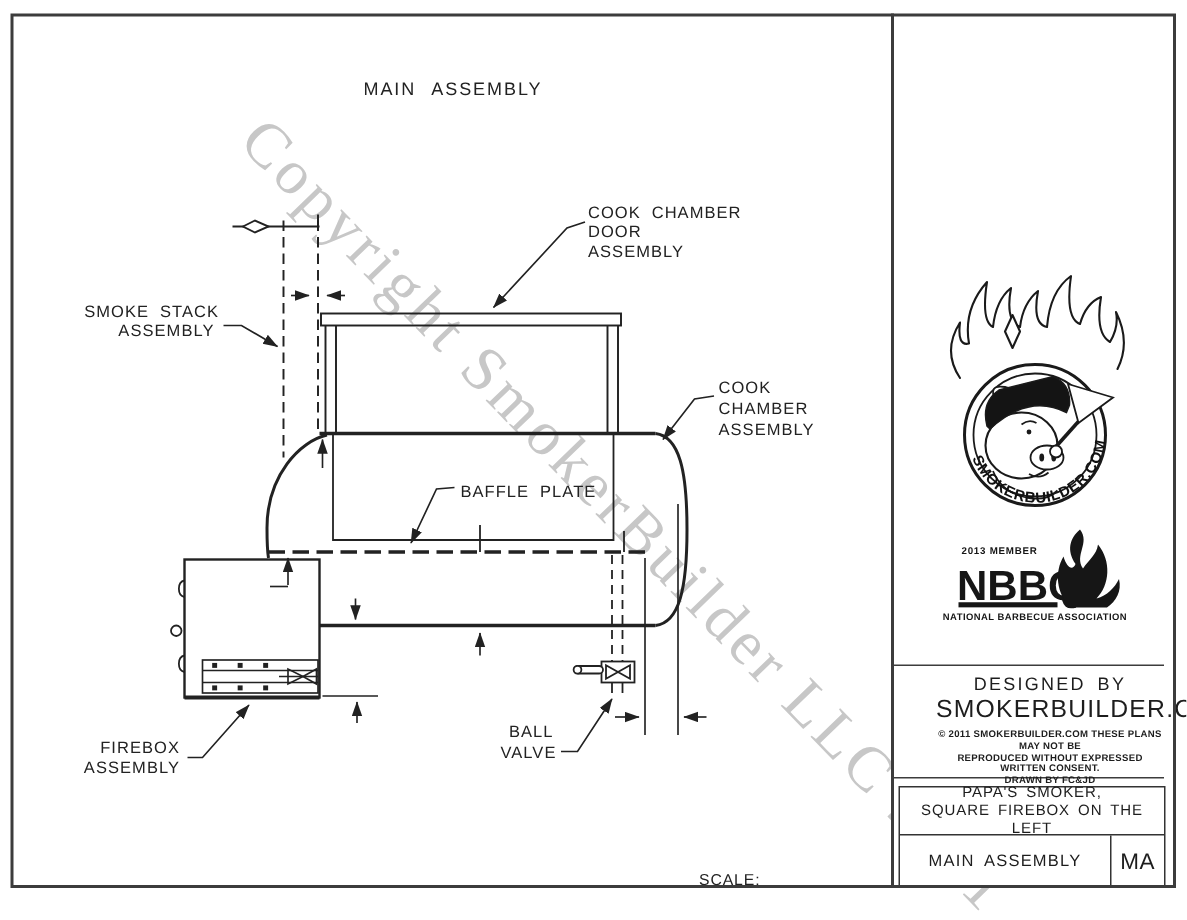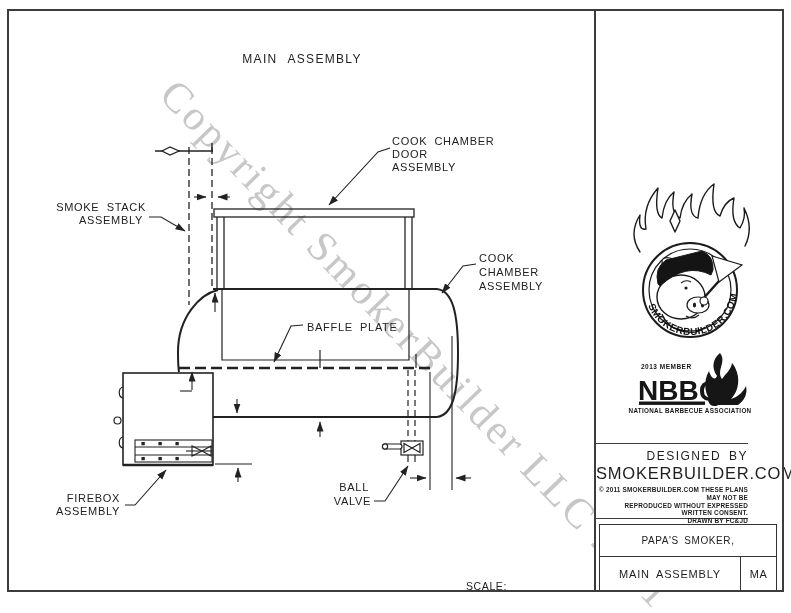--- a/index.html
+++ b/index.html
@@ -27,21 +27,21 @@
   .t-scale { font-size:10.5px; fill:#222; letter-spacing:0.6px; }
   .right-panel {
     position:absolute; left:596px; top:9px; width:188px; height:583px;
     background:#fff; z-index:3;
   }
   .logo-svg { position:absolute; left:2px; top:161px; }
   .nbbq-svg { position:absolute; left:0px; top:341px; }
   .designed {
     position:absolute; top:434px; left:0; width:152px; height:74px;
     border-top:1.5px solid #3c3c3c; border-bottom:1.5px solid #3c3c3c;
-    text-align:right; color:#1d1d1d;
+    text-align:center; color:#1d1d1d;padding-left:28px;
   }
   .designed .heading { margin-top:5px; font-size:12px; letter-spacing:1.5px; word-spacing:3px; }
   .designed .company { font-size:16.5px; letter-spacing:0.8px; margin-top:1px; }
   .designed .phone   { font-size:13.5px; letter-spacing:1px; margin-top:1px; }
   .designed .fineprint { margin-top:3px; font-size:6.4px; font-weight:bold; line-height:7.8px; letter-spacing:0.2px; }
   .title-block {
     position:absolute; top:515px; left:3px; width:178px; height:68px;
     border:1.5px solid #333; box-sizing:border-box; color:#1d1d1d;
   }
   .tb-project {
@@ -49,21 +49,21 @@
     display:flex; flex-direction:column; justify-content:center; text-align:center;
     font-size:10px; line-height:12px; letter-spacing:0.6px; word-spacing:2px;
   }
   .tb-bottom { display:flex; height:34px; }
   .tb-sheet {
     flex:1; display:flex; align-items:center; justify-content:center;
     font-size:11px; letter-spacing:0.8px; word-spacing:3px;
   }
   .tb-code {
     width:36px; border-left:1.5px solid #333; box-sizing:border-box;
-    display:flex; align-items:center; justify-content:center; font-size:11px; letter-spacing:0.5px;
+    display:flex; align-items:center; justify-content:center; font-size:15px; letter-spacing:0.5px;
   }
 </style>
 </head>
 <body>
 
 <div class="sheet">
 
   <div class="watermark">Copyright SmokerBuilder LLC 2011</div>
 
   <svg class="main" width="588" height="585" viewBox="7 9 588 585">
@@ -240,20 +240,21 @@
       <div class="fineprint">
         <div>© 2011 SMOKERBUILDER.COM THESE PLANS MAY NOT BE</div>
         <div>REPRODUCED WITHOUT EXPRESSED WRITTEN CONSENT.</div>
         <div>DRAWN BY FC&amp;JD</div>
       </div>
     </div>
 
     <div class="title-block">
       <div class="tb-project">
         <div>PAPA'S SMOKER,</div>
+        <div>SQUARE FIREBOX ON THE LEFT</div>
       </div>
       <div class="tb-bottom">
         <div class="tb-sheet">MAIN ASSEMBLY</div>
         <div class="tb-code">MA</div>
       </div>
     </div>
   </div>
 
   <div class="sheet-border"></div>
   <div class="panel-divider"></div>

